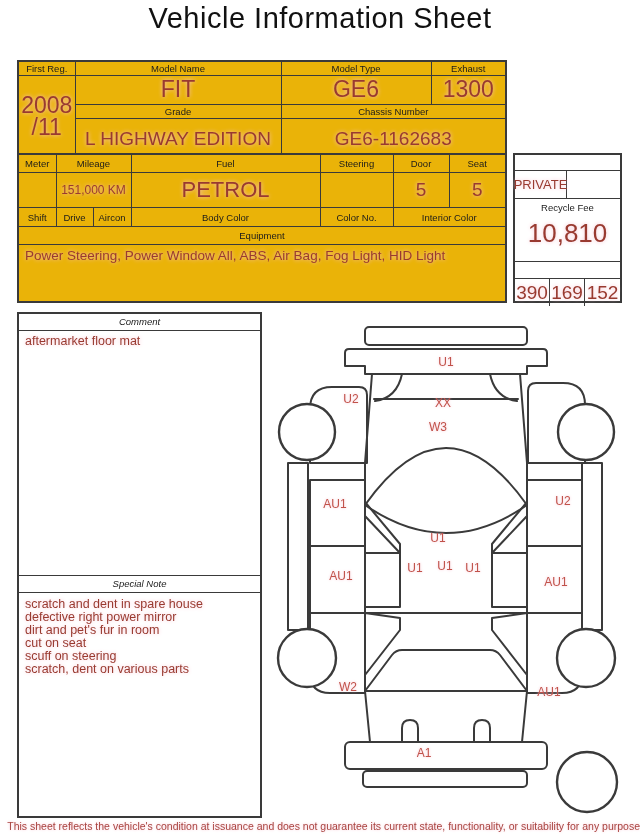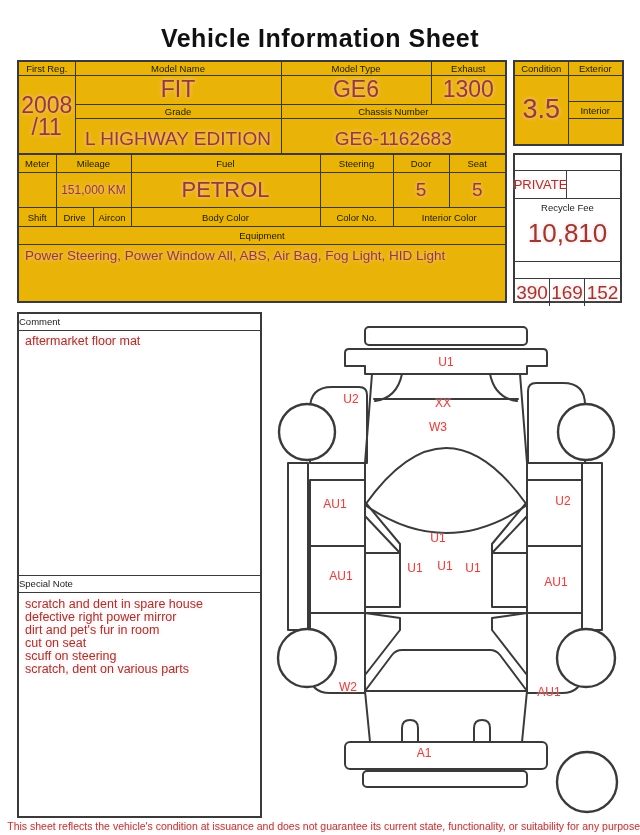--- a/index.html
+++ b/index.html
@@ -5,22 +5,22 @@
   :root{
     --vred:#993a30;
     --lred:#c1524a;
     --dred:#a94440;
     --bdr:#3a3a3a;
     --glow:#f6c3d0;
   }
   html,body{margin:0;padding:0;background:#fff;}
   .page{position:relative;width:640px;height:835px;background:#fff;overflow:hidden;
         font-family:"Liberation Sans",sans-serif;color:#1b1b1b;}
-  .title{position:absolute;top:24px;left:0;right:0;text-align:center;
-         font-size:25px;letter-spacing:.5px;color:#111;font-weight:bold;}
+  .title{position:absolute;top:2px;left:0;right:0;text-align:center;
+         font-size:29px;letter-spacing:.5px;color:#111;}
   table{border-collapse:collapse;table-layout:fixed;position:absolute;background:#eab308;}
   table,td,th{border:1px solid var(--bdr);}
   table{border-width:2px;}
   td,th{padding:0;overflow:hidden;text-align:center;vertical-align:middle;}
   th{font-weight:normal;font-size:9.5px;color:#1b1b1b;}
   .v{color:var(--vred);text-shadow:0 0 4px var(--glow);}
   .sz23{font-size:23px;} .sz19{font-size:19px;} .sz22{font-size:22px;}
   .sz17{font-size:17px;} .sz13{font-size:13px;} .sz12{font-size:12px;} .sz27{font-size:27px;}
   .firstreg{line-height:.95;font-size:23px;}
   .eqtext{text-align:left;vertical-align:top;padding:3px 6px;font-size:13.5px;}
@@ -29,22 +29,22 @@
         border:2px solid var(--bdr);box-sizing:border-box;background:#fff;}
   .rrow{display:flex;border-bottom:1px solid var(--bdr);justify-content:center;}
   .rcell{box-sizing:border-box;display:flex;align-items:center;justify-content:center;}
   .brd-r{border-right:1px solid var(--bdr);}
   .recycle{height:62px;border-bottom:1px solid var(--bdr);text-align:center;}
   .recycle .rlab{font-size:9.5px;padding-top:3px;}
   .recycle .rval{font-size:26px;margin-top:5px;}
   
   .cbox{position:absolute;left:17px;top:312px;width:245px;height:506px;
         border:2px solid var(--bdr);box-sizing:border-box;background:#fff;}
-  .chead{height:16px;line-height:16px;font-size:9.5px;
-         border-bottom:1px solid var(--bdr);}
+  .chead{height:16px;line-height:16px;text-align:center;font-size:9.5px;
+         border-bottom:1px solid var(--bdr);font-style:italic;}
   .shead{border-top:1px solid var(--bdr);}
   .cbody{height:236px;padding:4px 6px;text-align:left;}
   .cline,.nline{font-size:12.5px;line-height:13px;color:var(--vred);
                 text-shadow:0 0 4px var(--glow);}
   .nbody{padding:5px 6px;text-align:left;}
   
   .diagram{position:absolute;left:265px;top:310px;width:375px;height:510px;}
   .diagram path,.diagram rect,.diagram line,.diagram circle{
     fill:none;stroke:var(--bdr);stroke-width:2;stroke-linejoin:round;stroke-linecap:round;}
   .diagram .wheel{fill:#fff;stroke-width:2.4;}
@@ -87,42 +87,20 @@
       <th>Grade</th>
       <th colspan="2">Chassis Number</th>
     </tr>
     <tr style="height:42px;">
       <td class="v sz19">L HIGHWAY EDITION</td>
       <td colspan="2" class="v sz19">GE6-1162683</td>
     </tr>
   </tbody>
     </table>
 
-  <table style="left:513px;top:60px;width:109px;height:86px;">
-    <colgroup>
-        <col style="width:54px">
-        <col style="width:55px">
-      </colgroup>
-    <tbody>
-        <tr style="height:14px;">
-      <th>Condition</th>
-      <th>Exterior</th>
-    </tr>
-    <tr style="height:26px;">
-      <td rowspan="3" class="v sz27">3.5</td>
-      <td></td>
-    </tr>
-    <tr style="height:16px;">
-      <th>Interior</th>
-    </tr>
-    <tr style="height:26px;">
-      <td></td>
-    </tr>
-  </tbody>
-    </table>
 
   <table style="left:17px;top:153px;width:488px;height:150px;">
     <colgroup>
       <col style="width:38px">
         <col style="width:37px">
         <col style="width:38px">
       <col style="width:189px">
         <col style="width:73px">
         <col style="width:56px">
         <col style="width:57px">

